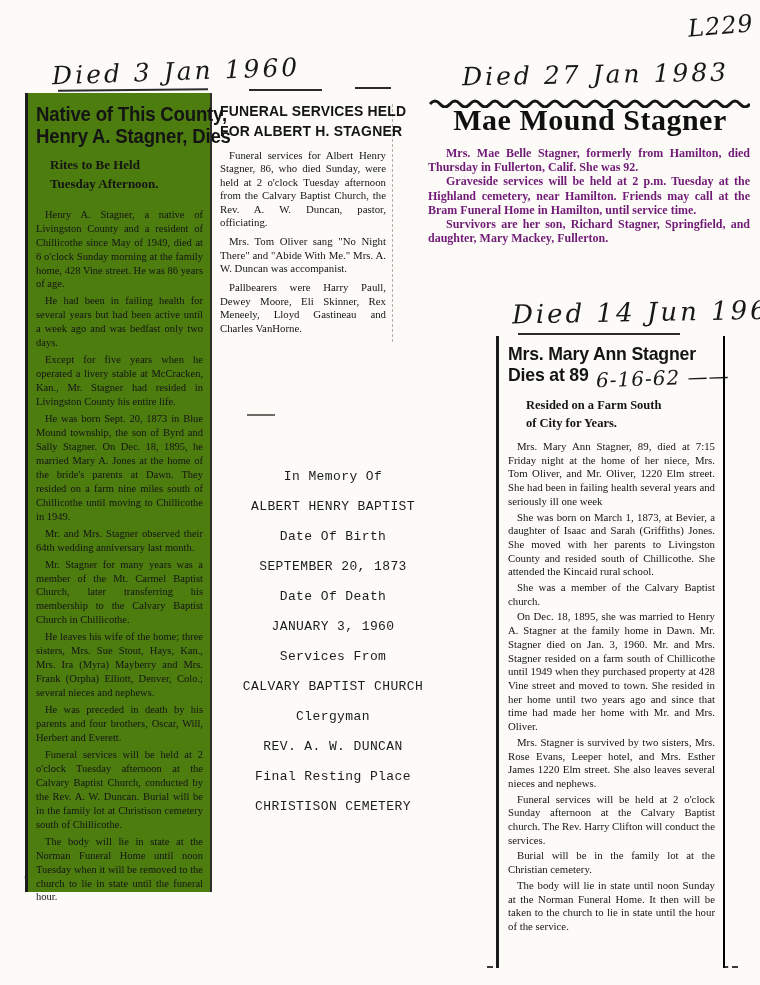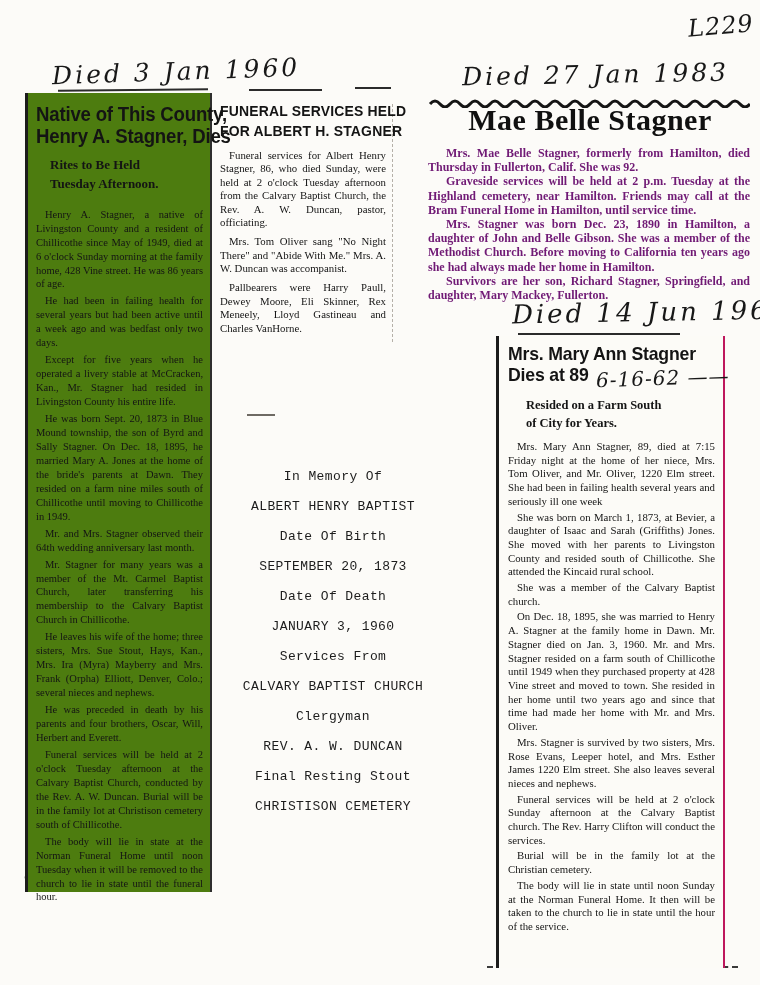--- a/index.html
+++ b/index.html
@@ -84,21 +84,21 @@
     font-size: 12px;
     line-height: 14.2px;
     text-align: justify;
     text-indent: 18px;
     margin: 0;
     color: #701a75;
   }
   #clip-mary {
     left: 496px; top: 336px; width: 229px; height: 632px;
     border-left: 3px solid #1b1b1b;
-    border-right: 2px solid #be185d;
+    border-right: 2px solid #000000;
     padding: 8px 8px 6px 9px;
     background: #fcfbf7;
   }
   #clip-mary .h1-cond { font-size: 19px; }
   #mary-subhead { margin: 10px 0 8px 18px; font-size: 12.5px; }
   #clip-mary .body-col p { font-size: 10.8px; line-height: 1.27; margin-bottom: 2px; }
   
   .mark { position: absolute; background: #2b2b2b; }
   #mary-bottom-dash {
     position: absolute; left: 487px; top: 966px; width: 251px; height: 0;
@@ -183,29 +183,28 @@
   <p>In Memory Of</p>
   <p>ALBERT HENRY BAPTIST</p>
   <p>Date Of Birth</p>
   <p>SEPTEMBER 20, 1873</p>
   <p>Date Of Death</p>
   <p>JANUARY 3, 1960</p>
   <p>Services From</p>
   <p>CALVARY BAPTIST CHURCH</p>
   <p>Clergyman</p>
   <p>REV. A. W. DUNCAN</p>
-  <p>Final Resting Stout</p>
+  <p>Final Resting Place</p>
   <p>CHRISTISON CEMETERY</p>
 </div>
 
-<div class="abs" id="mae-headline">Mae Belle Stagner</div>
+<div class="abs" id="mae-headline">Mae Mound Stagner</div>
 <div class="clip" id="mae-body">
   <p>Mrs. Mae Belle Stagner, formerly from Hamilton, died Thursday in Fullerton, Calif. She was 92.</p>
   <p>Graveside services will be held at 2 p.m. Tuesday at the Highland cemetery, near Hamilton. Friends may call at the Bram Funeral Home in Hamilton, until service time.</p>
-  <p>Mrs. Stagner was born Dec. 23, 1890 in Hamilton, a daughter of John and Belle Gibson. She was a member of the Methodist Church. Before moving to California ten years ago she had always made her home in Hamilton.</p>
   <p>Survivors are her son, Richard Stagner, Springfield, and daughter, Mary Mackey, Fullerton.</p>
 </div>
 
 <div class="clip" id="clip-mary">
   <div class="h1-cond">
     <span>Mrs. Mary Ann Stagner</span><br>
     <span>Dies at 89</span>
   </div>
   <div class="subhead-serif" id="mary-subhead">
     <div>Resided on a Farm South</div>

